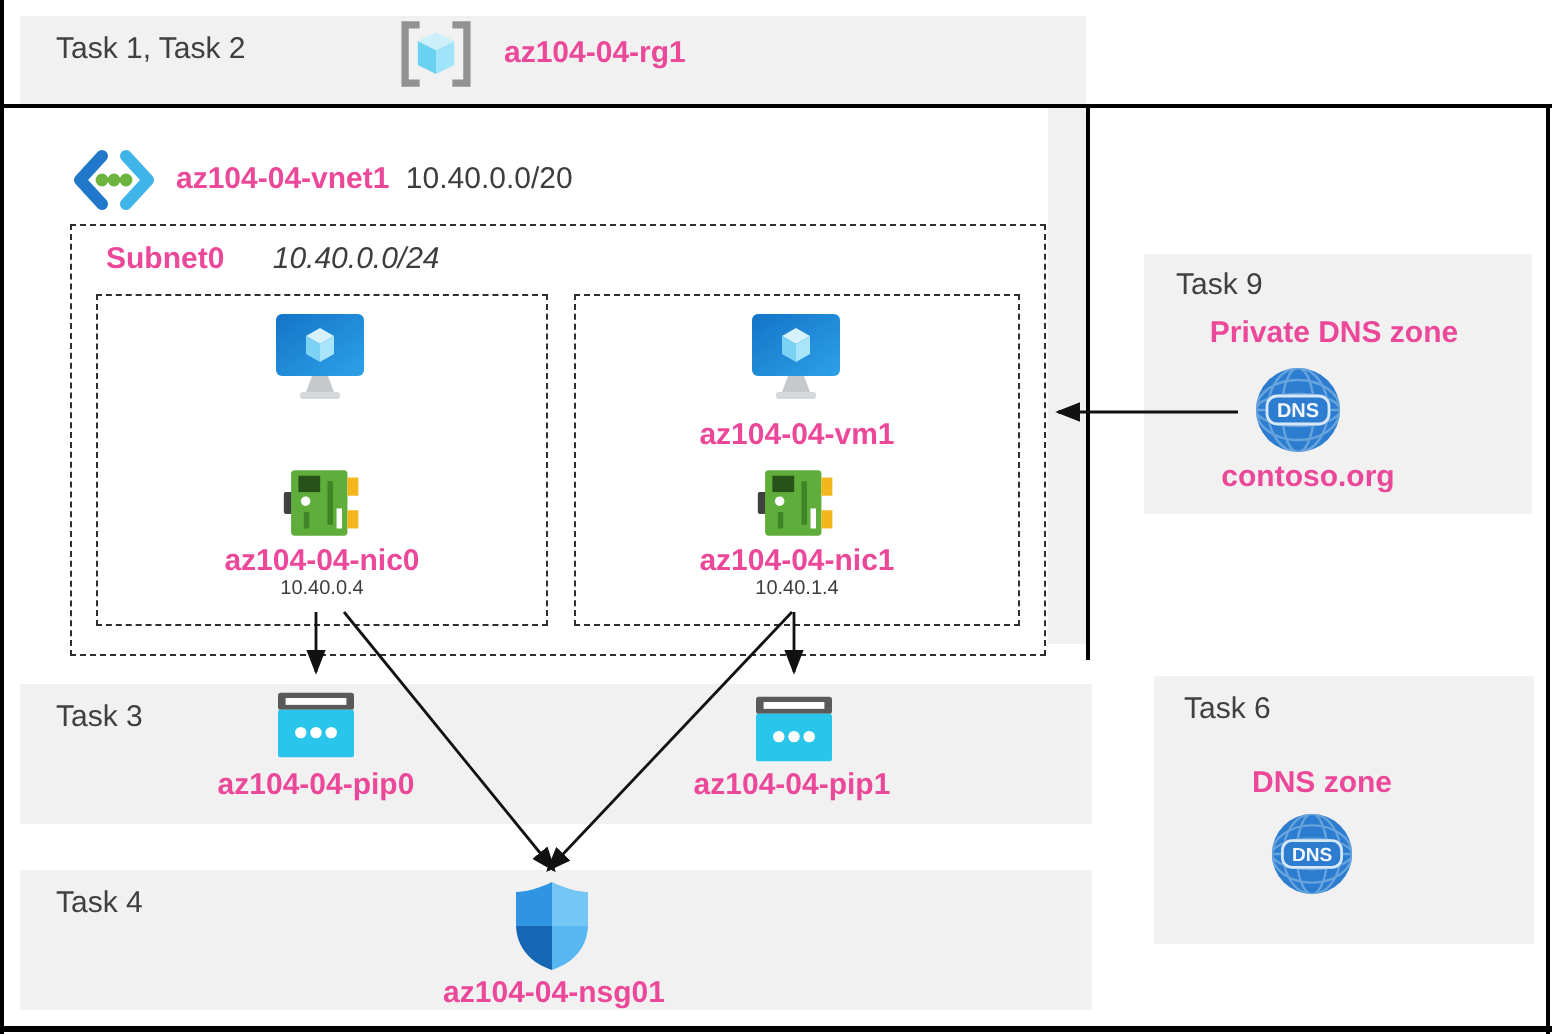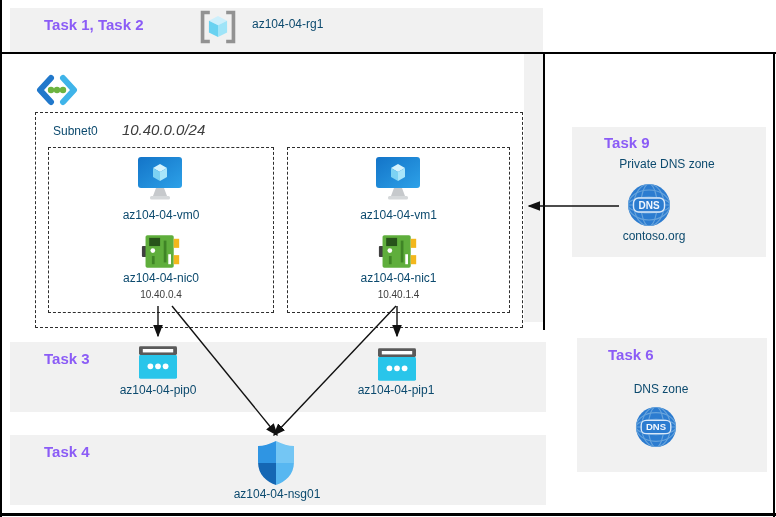--- a/index.html
+++ b/index.html
@@ -2,22 +2,22 @@
 <html><head>
 <meta charset="utf-8">
 <style>
   html,body{margin:0;padding:0;background:#fff;}
   #canvas{
     position:relative;width:776px;height:517px;background:#ffffff;overflow:hidden;
     font-family:"Liberation Sans",sans-serif;color:#111;
   }
   .abs{position:absolute;}
   .band{background:#f1f1f1;}
-  .task-label{color:#8b5cf6;font-weight:700;font-size:15px;line-height:1.1;margin-left:16px;}
-  .name{font-weight:400;font-size:12px;color:#0c4a6e;line-height:1.15;}
+  .task-label{color:#404040;font-weight:400;font-size:15px;line-height:1.1;}
+  .name{font-weight:700;font-size:15px;color:#ec4899;line-height:1.15;}
   .dim{font-weight:400;color:#3d3d3d;}
   .small{font-size:10px;}
   .center{text-align:center;}
   .dashed{border:1.5px dashed #2e2e2e;box-sizing:border-box;background:transparent;}
   .frame{background:#000;}
   svg{display:block;}
   .overlay{pointer-events:none;}
 </style>
 </head>
 <body>
@@ -56,20 +56,24 @@
 
   <div class="abs" style="left:34px;top:74px;">
     <svg width="46" height="32" viewBox="0 0 46 32">
       <path d="M17,4 L6,16 L17,28" fill="none" stroke="#2178cb" stroke-width="6" stroke-linecap="round" stroke-linejoin="round"></path>
       <path d="M29,4 L40,16 L29,28" fill="none" stroke="#3fb4e9" stroke-width="6" stroke-linecap="round" stroke-linejoin="round"></path>
       <circle cx="17" cy="16" r="3.2" fill="#6cb33f"></circle>
       <circle cx="23" cy="16" r="3.2" fill="#6cb33f"></circle>
       <circle cx="29" cy="16" r="3.2" fill="#6cb33f"></circle>
     </svg>
   </div>
+  <div class="abs" style="left:88px;top:81px;font-size:15px;">
+    <span class="name">az104-04-vnet1</span>
+    <span class="dim" style="margin-left:4px;">10.40.0.0/20</span>
+  </div>
 
   <div class="abs dashed" style="left:35px;top:112px;width:488px;height:216px;"></div>
   <div class="abs dashed" style="left:48px;top:147px;width:226px;height:166px;"></div>
   <div class="abs dashed" style="left:287px;top:147px;width:223px;height:166px;"></div>
 
   <div class="abs" style="left:53px;top:121px;font-size:15px;">
     <span class="name">Subnet0</span>
     <span class="dim" style="margin-left:20px;font-style:italic;">10.40.0.0/24</span>
   </div>
 
@@ -83,21 +87,20 @@
       </linearGradient>
         </defs>
       <rect x="2" y="2" width="44" height="31" rx="3" fill="url(#vmg)"></rect>
       <polygon points="24,9 31,13 24,17 17,13" fill="#d6f3fd"></polygon>
       <polygon points="17,13 24,17 24,26 17,22" fill="#7cd2f3"></polygon>
       <polygon points="31,13 24,17 24,26 31,22" fill="#a8e5fa"></polygon>
       <polygon points="20,33 28,33 31,41 17,41" fill="#c6c9cc"></polygon>
       <rect x="14" y="41" width="20" height="3.5" rx="1.5" fill="#d5d8da"></rect>
     </svg>
   </div>
-  <div class="abs name center" style="left:48px;top:209px;width:226px;">az104-04-vm0</div>
   <div class="abs" style="left:141px;top:233px;">
     <svg width="40" height="37" viewBox="0 0 44 40">
       <rect x="1" y="14" width="5" height="12" rx="1" fill="#404040"></rect>
       <rect x="5" y="2" width="31" height="36" rx="2" fill="#5fae3c"></rect>
       <rect x="9" y="5" width="12" height="9" fill="#27531a"></rect>
       <rect x="25" y="8" width="3" height="24" fill="#3f8426"></rect>
       <rect x="12" y="25" width="3" height="9" fill="#3f8426"></rect>
       <circle cx="13" cy="19" r="2.6" fill="#ffffff"></circle>
       <rect x="30" y="23" width="3" height="11" fill="#ffffff"></rect>
       <rect x="36" y="6" width="6" height="10" fill="#f3b71c"></rect>

